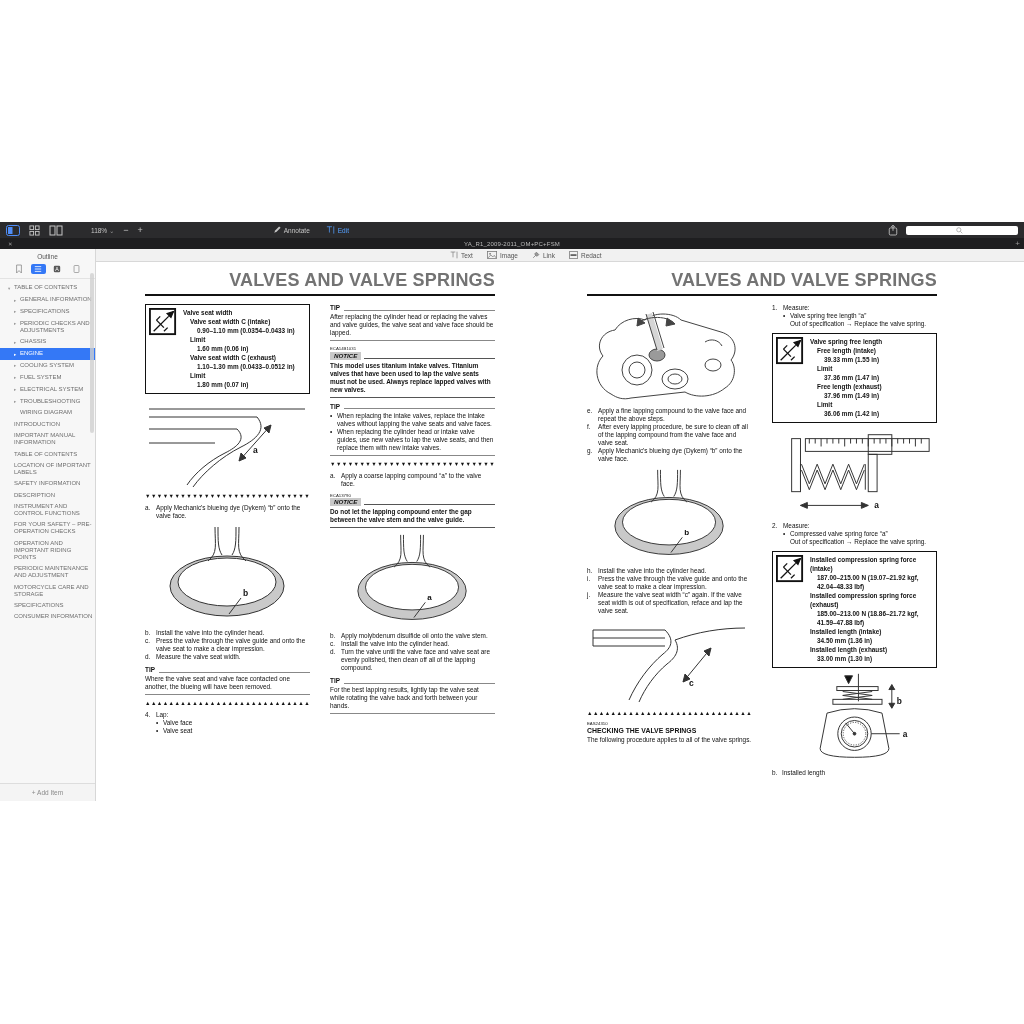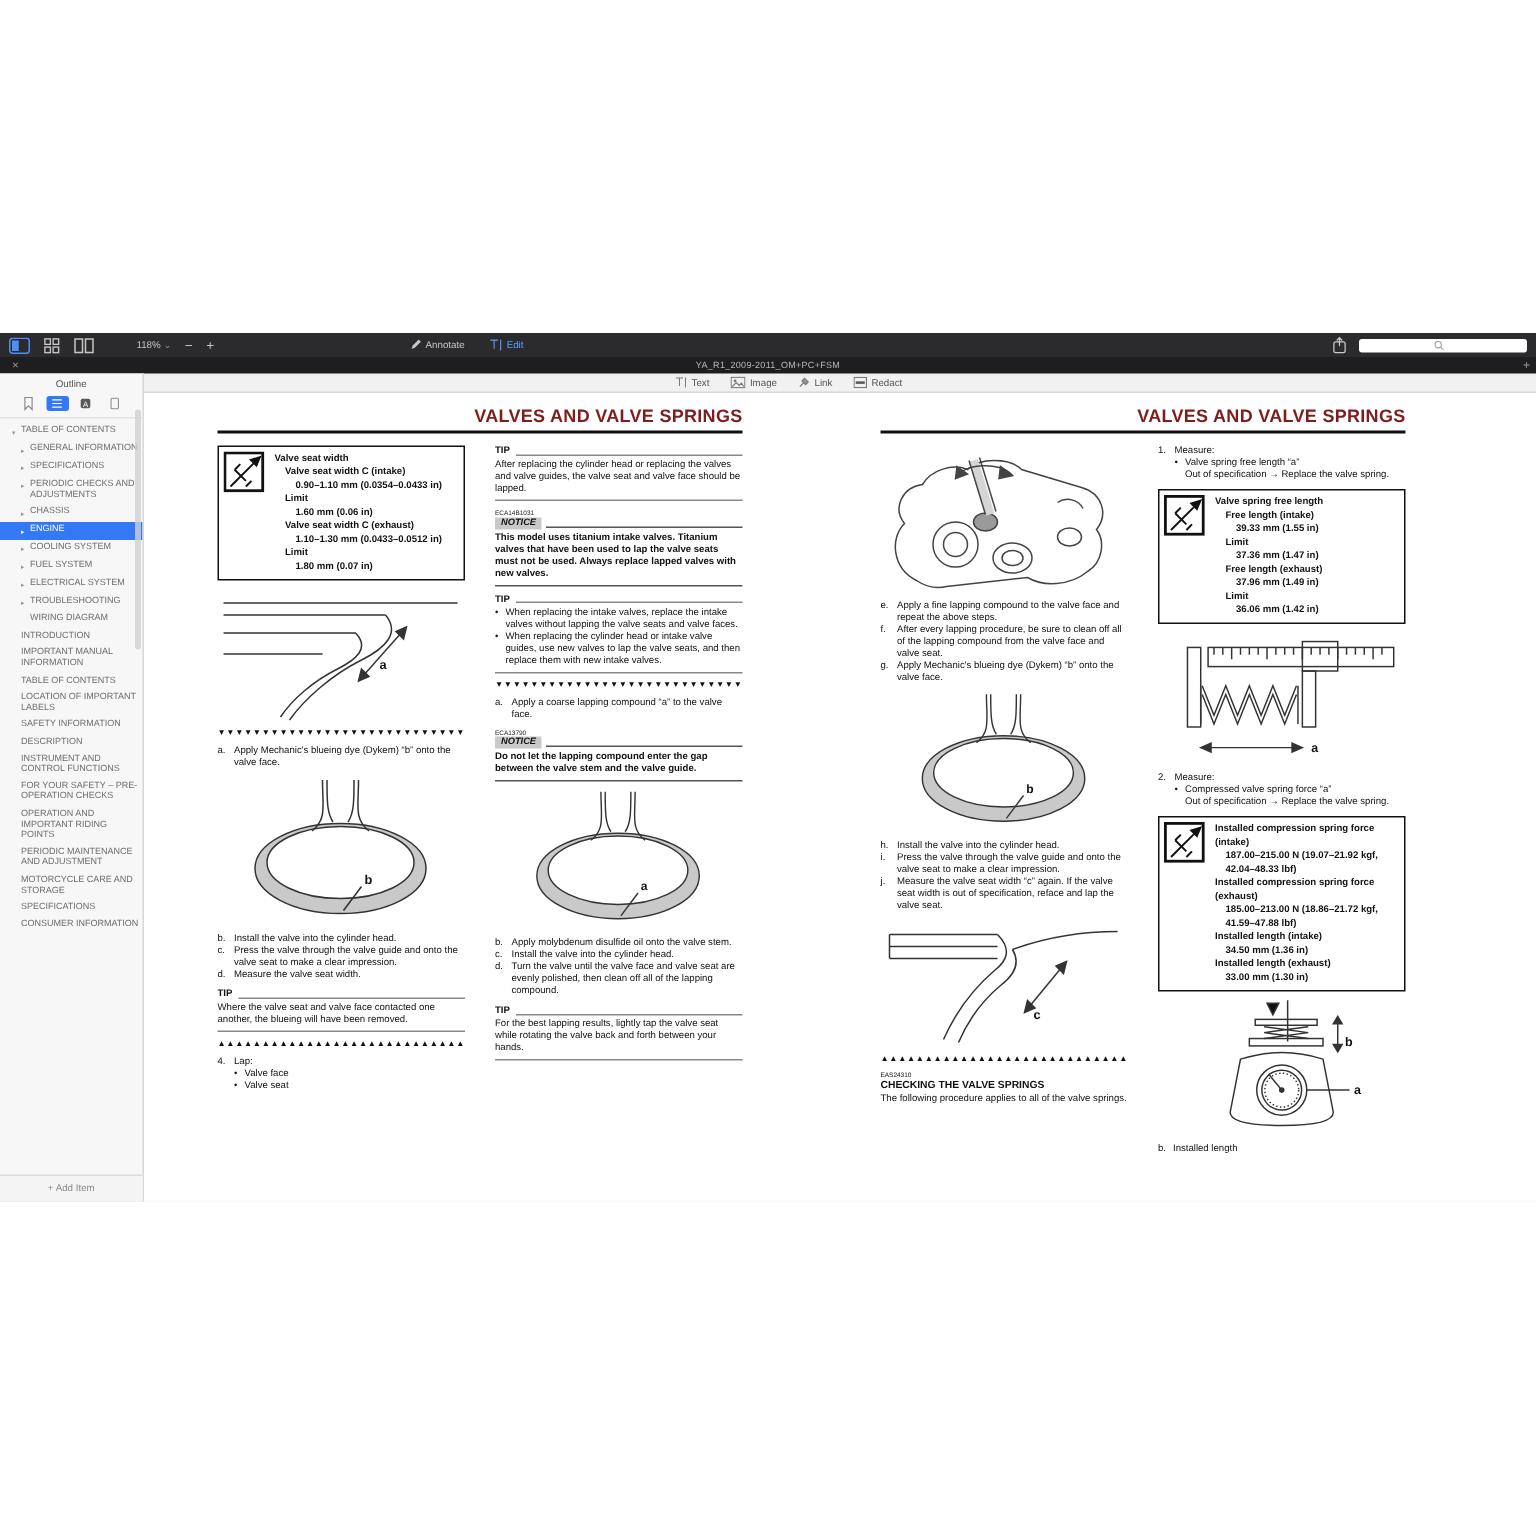--- a/index.html
+++ b/index.html
@@ -48,21 +48,21 @@
   
   .doc-area { flex:1; display:flex; flex-direction:column; background:#fff; }
   .edit-toolbar { height:13px; background:#f1f1f1; border-bottom:1px solid #d8d8d8; display:flex; align-items:center; gap:14px; padding-left:354px; }
   .et-item { display:flex; align-items:center; gap:3px; font-size:6.5px; color:#555; }
   .et-item svg { display:block; }
   .canvas { position:relative; flex:1; background:#fff; }
 
   .page { position:absolute; top:4px; width:398px; height:532px; overflow:hidden; }
   .page-1 { left:22px; } .page-2 { left:464px; }
   .page-inner { margin-left:27px; width:350px; }
-  .page-header { text-align:right; font-size:12px; font-weight:bold; color:#7f1d1d; letter-spacing:.2px; padding-top:4px; }
+  .page-header { text-align:right; font-size:18px; font-weight:bold; color:#737373; letter-spacing:.2px; padding-top:4px; }
   .page-rule { height:2px; background:#111; margin-top:3px; }
   .cols { display:flex; gap:20px; margin-top:8px; }
   .col { width:165px; font-size:6.4px; line-height:8px; color:#111; }
 
   
   .blk { margin-bottom:5px; }
   .specbox { border:1.2px solid #111; display:flex; padding:3px 3px 4px 3px; gap:4px; }
   .specbox .sicon { flex:none; width:30px; }
   .spec-rows { flex:1; font-weight:bold; line-height:9px; }
   .srow.i1 { padding-left:7px; } .srow.i2 { padding-left:14px; }

